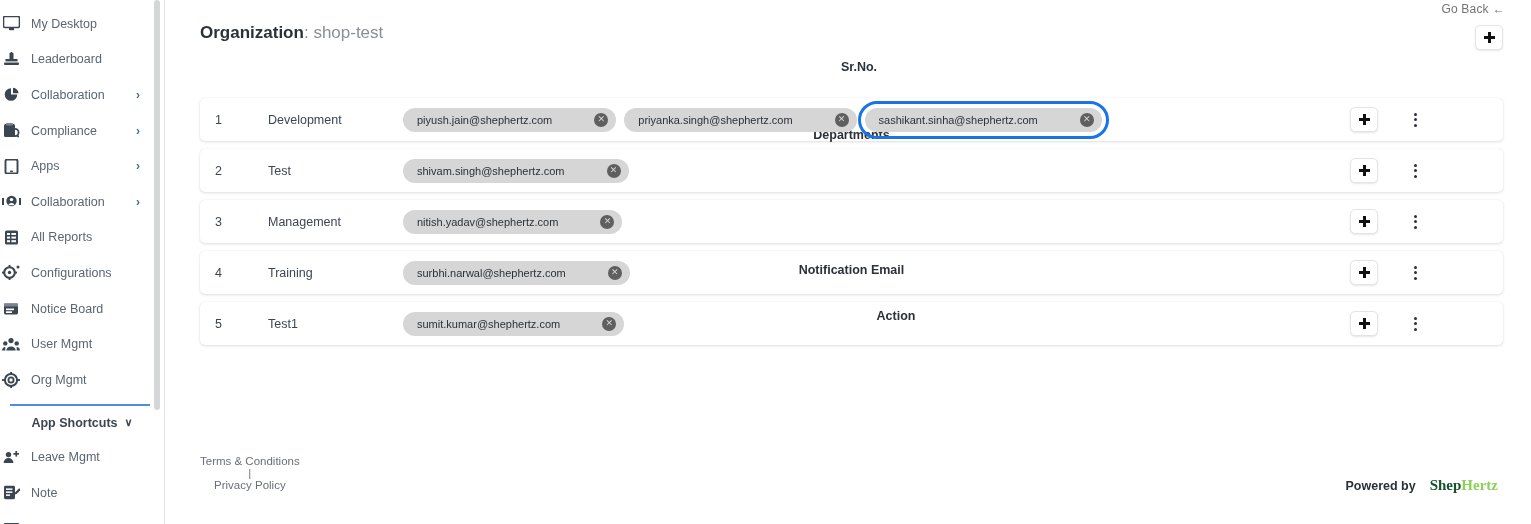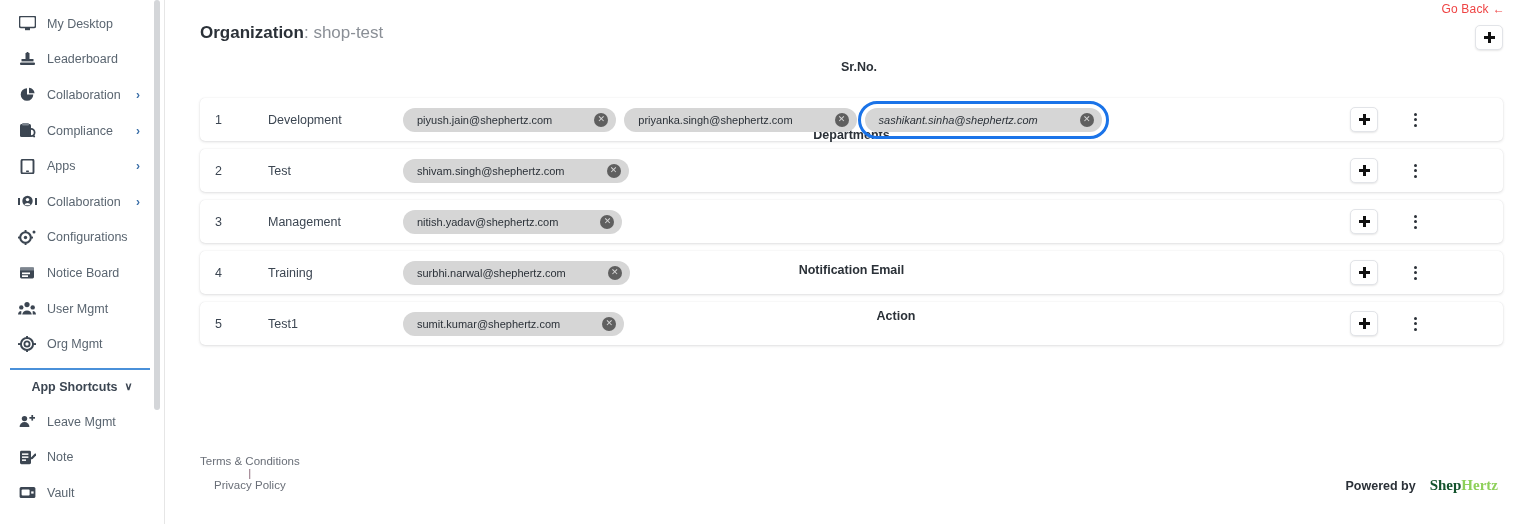--- a/index.html
+++ b/index.html
@@ -23,21 +23,20 @@
   .sidebar-scroll { padding-top: 6px; }
   .nav-item {
     display: flex; align-items: center;
     height: 35.6px;
     padding-left: 1px;
     color: #5a6570;
     font-size: 12.5px;
     position: relative;
     cursor: pointer;
     white-space: nowrap;
-    margin-left: 16px;
   }
   .nav-item .ic {
     width: 20px; height: 18px;
     margin-right: 10px;
     display: flex; align-items: center; justify-content: center;
     flex: 0 0 20px;
     color: #3c4652;
   }
   .nav-item .ic svg { display: block; }
   .nav-item .lbl { flex: 1 1 auto; }
@@ -64,21 +63,21 @@
 
   
   .main {
     flex: 1 1 auto;
     position: relative;
     background: #ffffff;
     overflow: hidden;
   }
   .goback {
     position: absolute; top: 2px; right: 26px;
-    font-size: 12px; color: #ef4444; cursor: pointer;
+    font-size: 12px; color: #737373; cursor: pointer;
     letter-spacing: .2px;
   }
   .goback .arrow { margin-left: 4px; }
 
   .org-line {
     position: absolute; left: 35px; top: 23px;
     font-size: 17px; color: #8a8f96;
   }
   .org-line b { color: #2b3138; font-weight: bold; }
 
@@ -134,21 +133,20 @@
     border-radius: 13px;
     padding: 0 8px 0 14px;
     font-size: 11px; color: #2b3138;
     white-space: nowrap;
     gap: 30px;
   }
   .chip.focused {
     outline: 3px solid #1a73e8;
     outline-offset: 4px;
     border-radius: 13px;
-    font-style: italic;
   }
   .chip .x {
     width: 14px; height: 14px; border-radius: 50%;
     background: #5f5f5f; color: #d6d6d6;
     margin-left: 12px;
     display: inline-flex; align-items: center; justify-content: center;
     font-size: 9px; line-height: 1; cursor: pointer;
     font-family: "DejaVu Sans", sans-serif;
   }
 
@@ -260,20 +258,35 @@
               <rect x="17" y="4" width="2" height="7" fill="#3c4652"></rect>
               <circle cx="9.5" cy="7" r="5.2" fill="#3c4652"></circle>
               <circle cx="9.5" cy="5.6" r="1.7" fill="#fff"></circle>
               <path d="M6.3 11.2a3.4 3.4 0 0 1 6.4 0Z" fill="#fff"></path>
             </svg>
           </span>
         <span class="lbl">Collaboration</span>
         <span class="chev">›</span>
       </div>
 
+      <div class="nav-item">
+        <span class="ic">
+            <svg width="17" height="15" viewBox="0 0 17 15">
+              <rect x="2" y="0.5" width="13" height="14" rx="1.6" fill="#3c4652"></rect>
+              <rect x="4" y="3" width="3" height="2" fill="#fff"></rect>
+              <rect x="8.4" y="3" width="4.6" height="2" fill="#fff"></rect>
+              <rect x="4" y="6.6" width="3" height="2" fill="#fff"></rect>
+              <rect x="8.4" y="6.6" width="4.6" height="2" fill="#fff"></rect>
+              <rect x="4" y="10.2" width="3" height="2" fill="#fff"></rect>
+              <rect x="8.4" y="10.2" width="4.6" height="2" fill="#fff"></rect>
+            </svg>
+          </span>
+        <span class="lbl">All Reports</span>
+        <span class="chev"></span>
+      </div>
 
       <div class="nav-item">
         <span class="ic">
             <svg width="18" height="15" viewBox="0 0 18 15">
               <circle cx="7.5" cy="7.5" r="5.3" fill="none" stroke="#3c4652" stroke-width="2.1"></circle>
               <circle cx="7.5" cy="7.5" r="1.7" fill="#3c4652"></circle>
               <rect x="6.6" y="0" width="1.9" height="2.6" fill="#3c4652"></rect>
               <rect x="6.6" y="12.4" width="1.9" height="2.6" fill="#3c4652"></rect>
               <rect x="0" y="6.6" width="2.6" height="1.9" fill="#3c4652"></rect>
               <rect x="12.4" y="6.6" width="2.6" height="1.9" fill="#3c4652"></rect>

